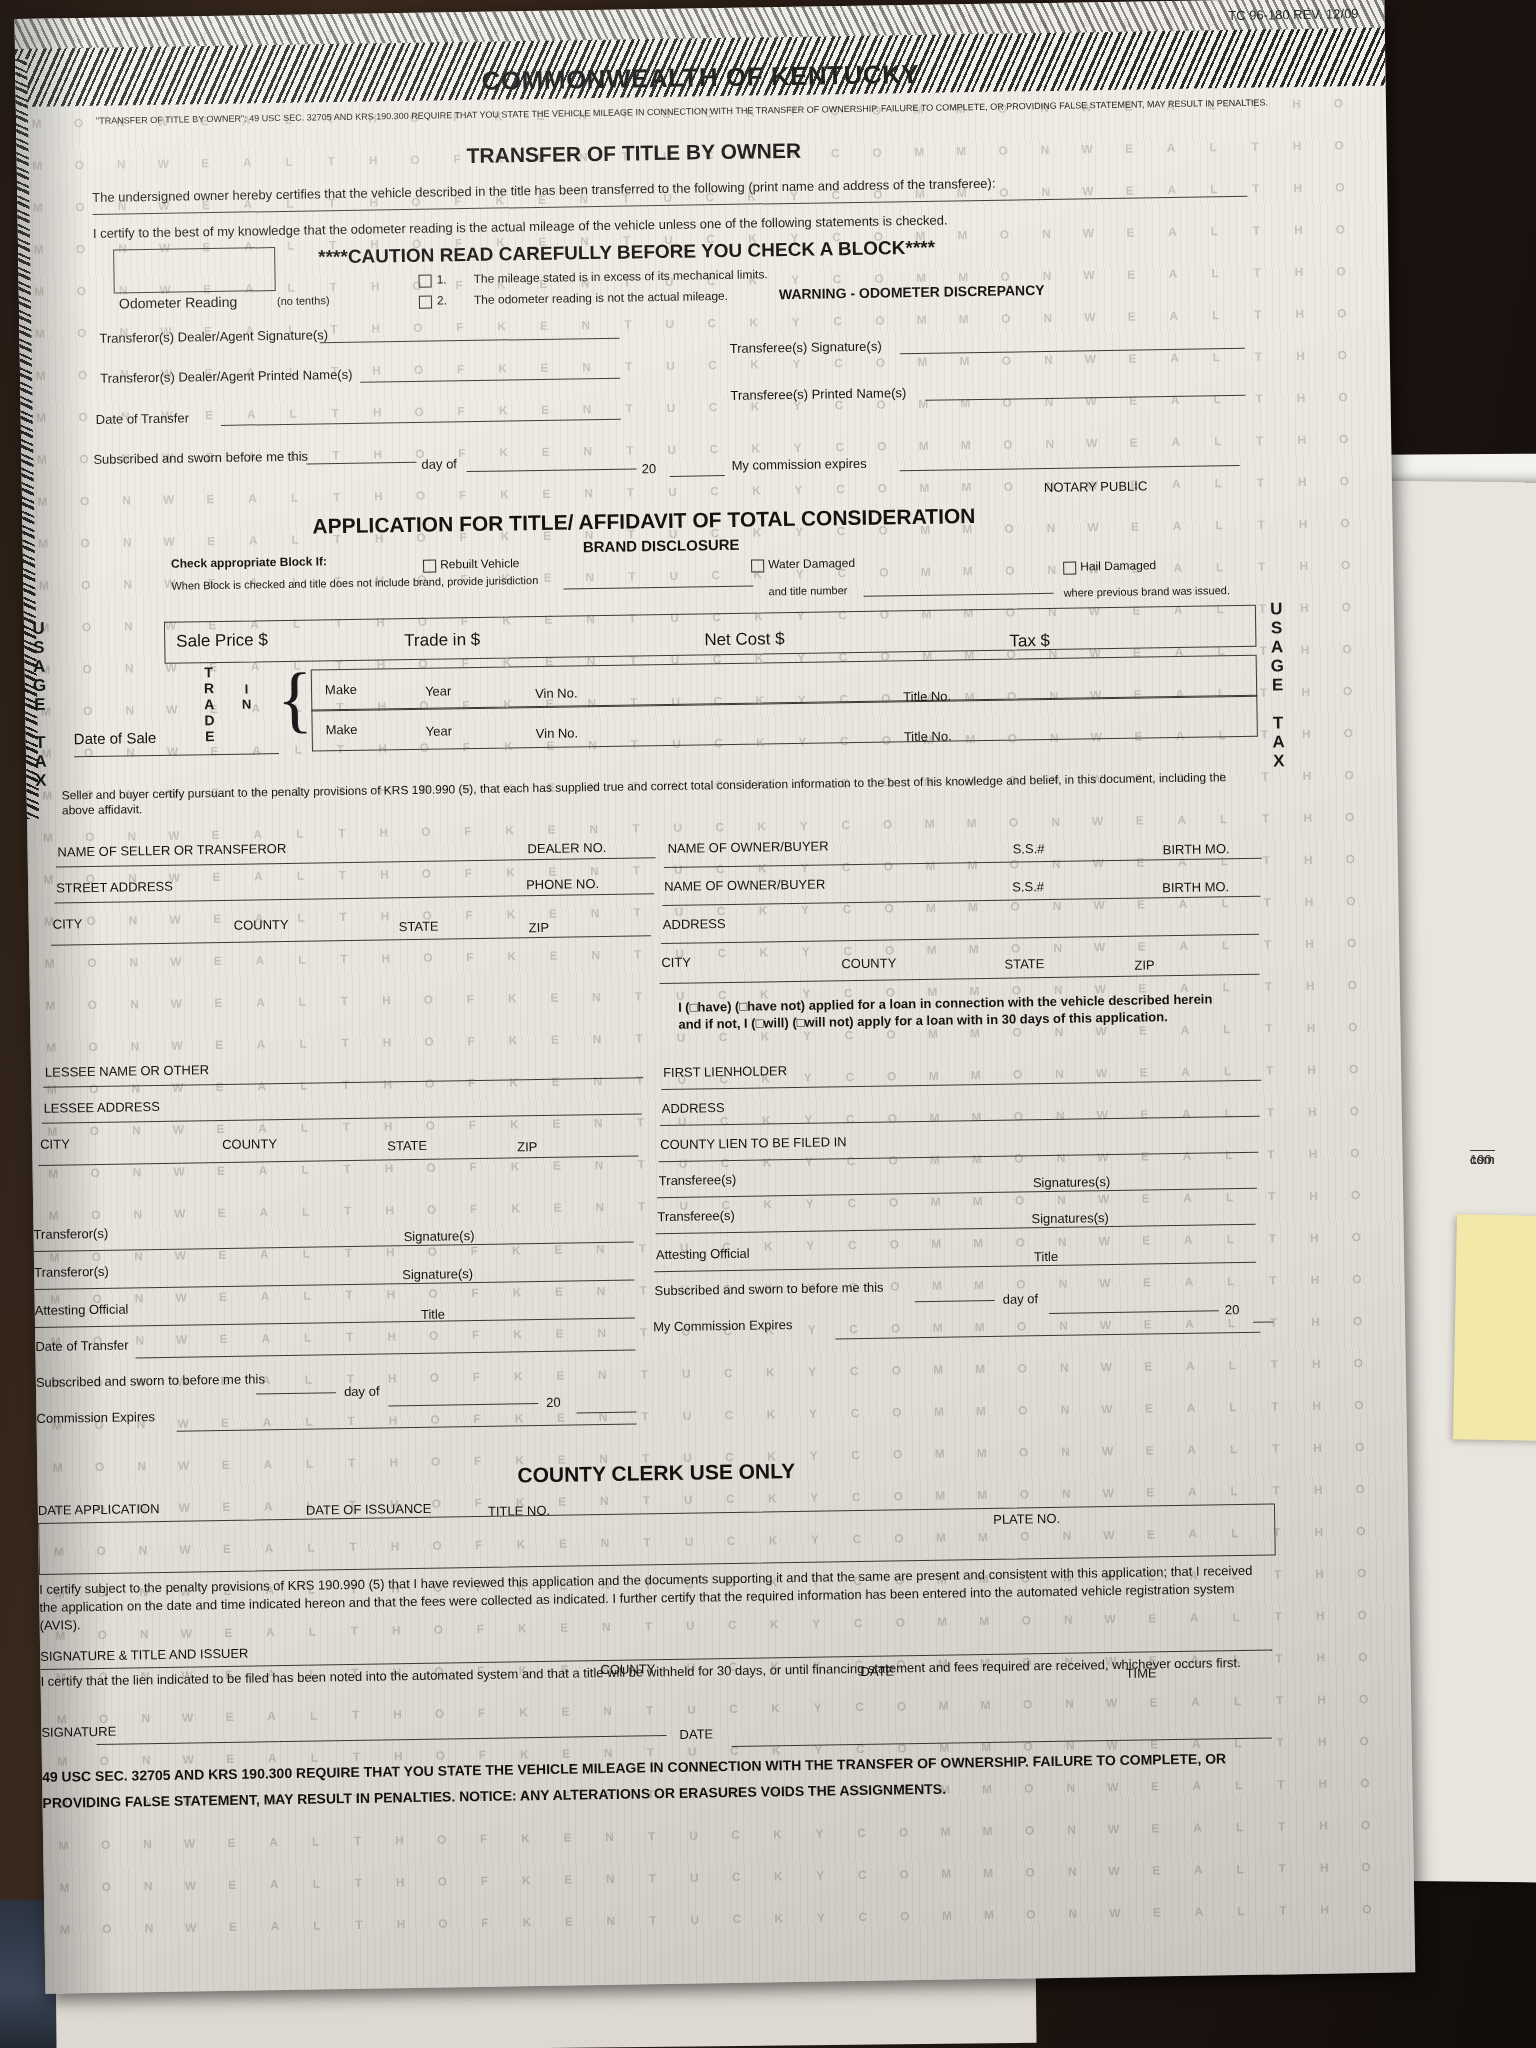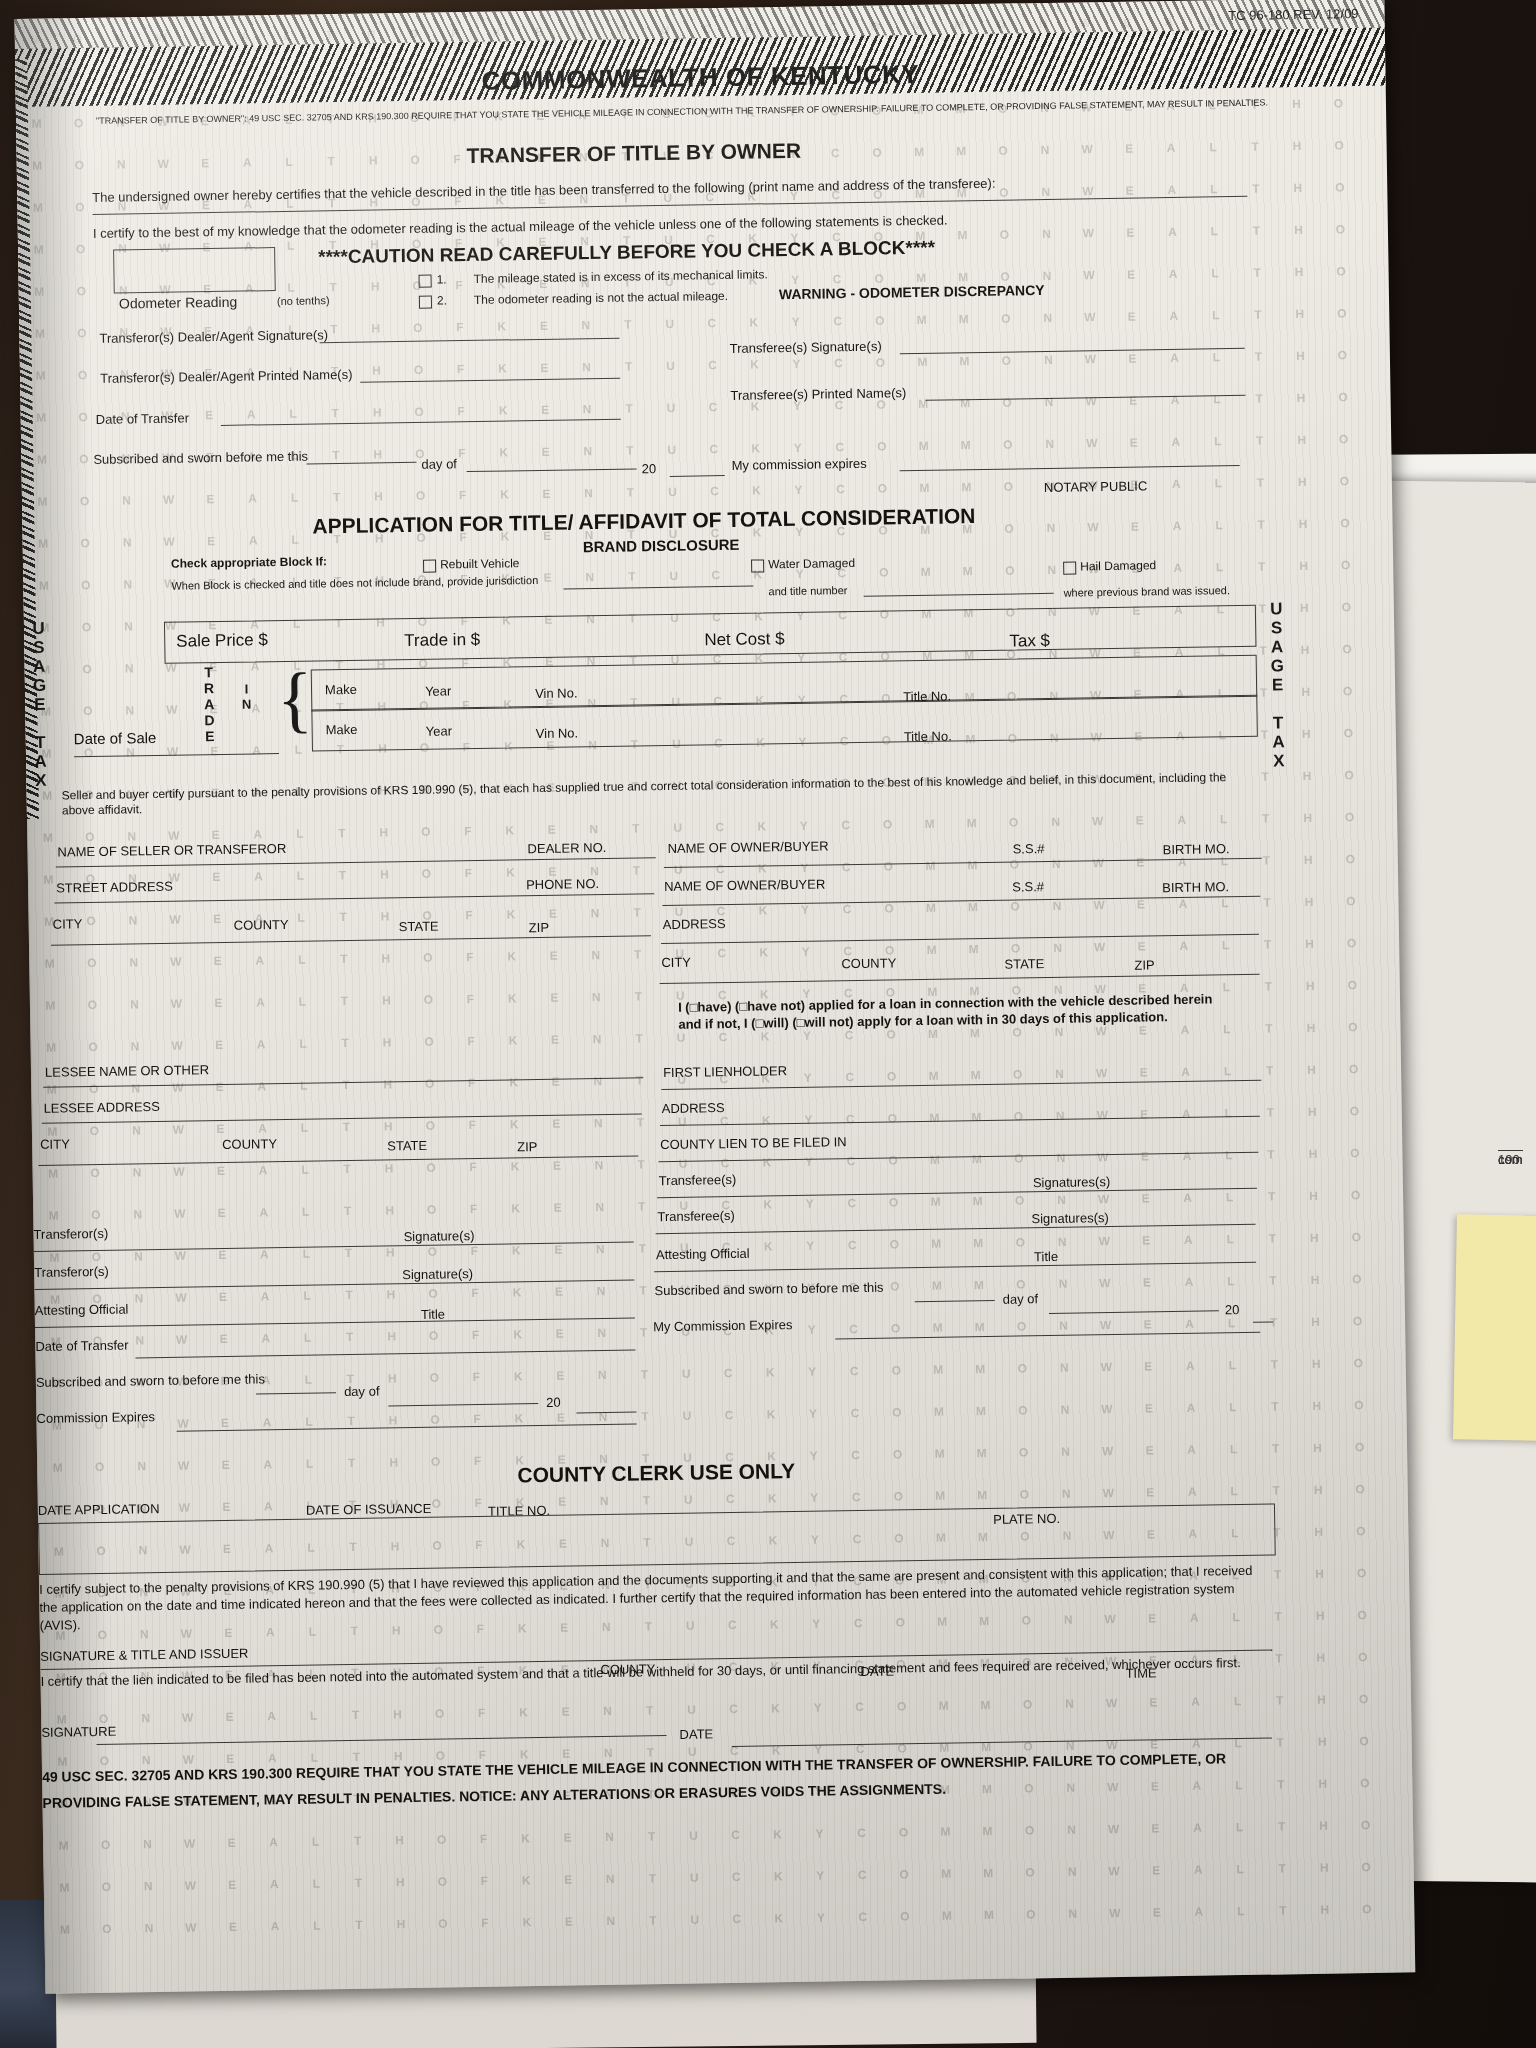--- a/index.html
+++ b/index.html
@@ -30,21 +30,21 @@
   }
   .sticky-yellow{
     position:absolute;left:1455px;top:1215px;width:90px;height:225px;
     background:#f2e9a8;transform:rotate(1deg);
     box-shadow:-2px 2px 6px rgba(0,0,0,.25);
   }
   .right-snip{
     position:absolute;left:1470px;top:1150px;width:66px;height:110px;
     font-size:13px;color:#333;line-height:19px;
   }
-  .right-snip .ln{white-space:nowrap;margin-left:28px;}
+  .right-snip .ln{white-space:nowrap;}
   .paper-under{
     position:absolute;left:56px;top:1940px;width:980px;height:108px;
     background:#ddd9d2;transform:rotate(-0.6deg);
   }
   
   .form-wrap{
     position:absolute;left:30px;top:8px;width:1400px;height:1990px;
     transform:rotate(-0.9deg);
     transform-origin:50% 50%;
   }

